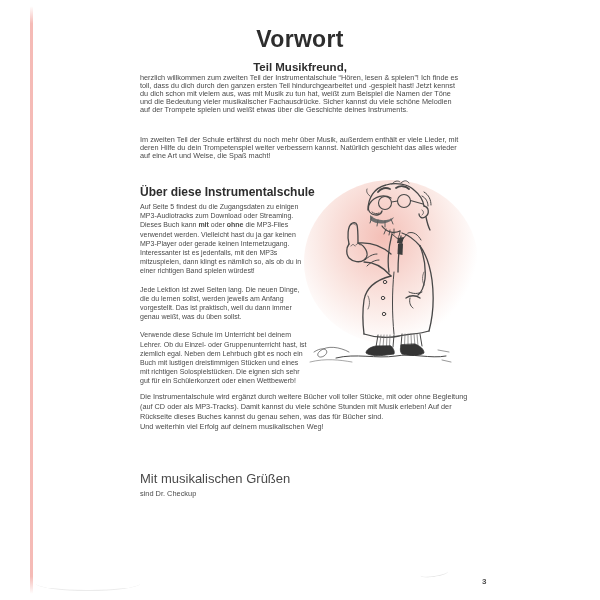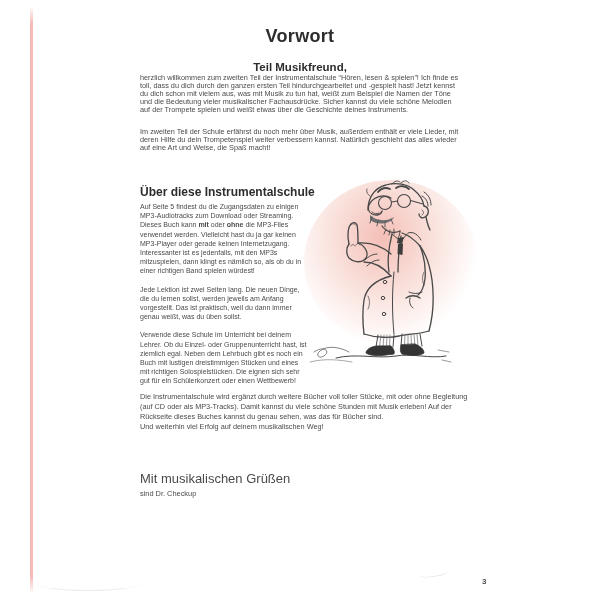--- a/index.html
+++ b/index.html
@@ -11,26 +11,26 @@
   }
   .page { position:relative; width:600px; height:600px; background:#fff; overflow:hidden; }
   h1,h2,h3,p,div { margin:0; }
   .abs { position:absolute; }
 
   .edge-line {
     left:30px; top:6px; width:3px; height:588px; border-radius:2px; opacity:.75;
     background:linear-gradient(to bottom, rgba(245,184,177,0) 0%, var(--cover_edge_pink,#f5b8b1) 3%, var(--cover_edge_pink,#f5b8b1) 97%, rgba(245,184,177,0) 100%);
   }
 
-  .title   { left:0; right:0; top:26px; text-align:center; font-size:18px; font-weight:bold; letter-spacing:.3px; color:var(--heading_ink,#2e2e2e); }
+  .title   { left:0; right:0; top:26px; text-align:center; font-size:23px; font-weight:bold; letter-spacing:.3px; color:var(--heading_ink,#2e2e2e); }
   .greeting{ left:0; right:0; top:61px; text-align:center; font-size:11.5px; font-weight:bold; color:var(--heading_ink,#2e2e2e); }
 
   .body-text { font-size:7.3px; line-height:8px; }
   .intro1 { left:140px; top:74px;  width:322px; }
-  .intro2 { left:140px; top:128px; width:322px; }
+  .intro2 { left:140px; top:136px; width:322px; }
 
   .section-heading { left:140px; top:185px; font-size:12px; font-weight:bold; color:var(--heading_ink,#2e2e2e); }
 
   .col { left:140px; top:202px; width:167px; font-size:7px; line-height:9.2px; }
   .col p + p { margin-top:9px; }
 
   .outro { left:140px; top:392px; width:330px; font-size:7.3px; line-height:10px; }
 
   .closing1 { left:140px; top:471px; font-size:13px; }
   .closing2 { left:140px; top:489px; font-size:7.4px; }

